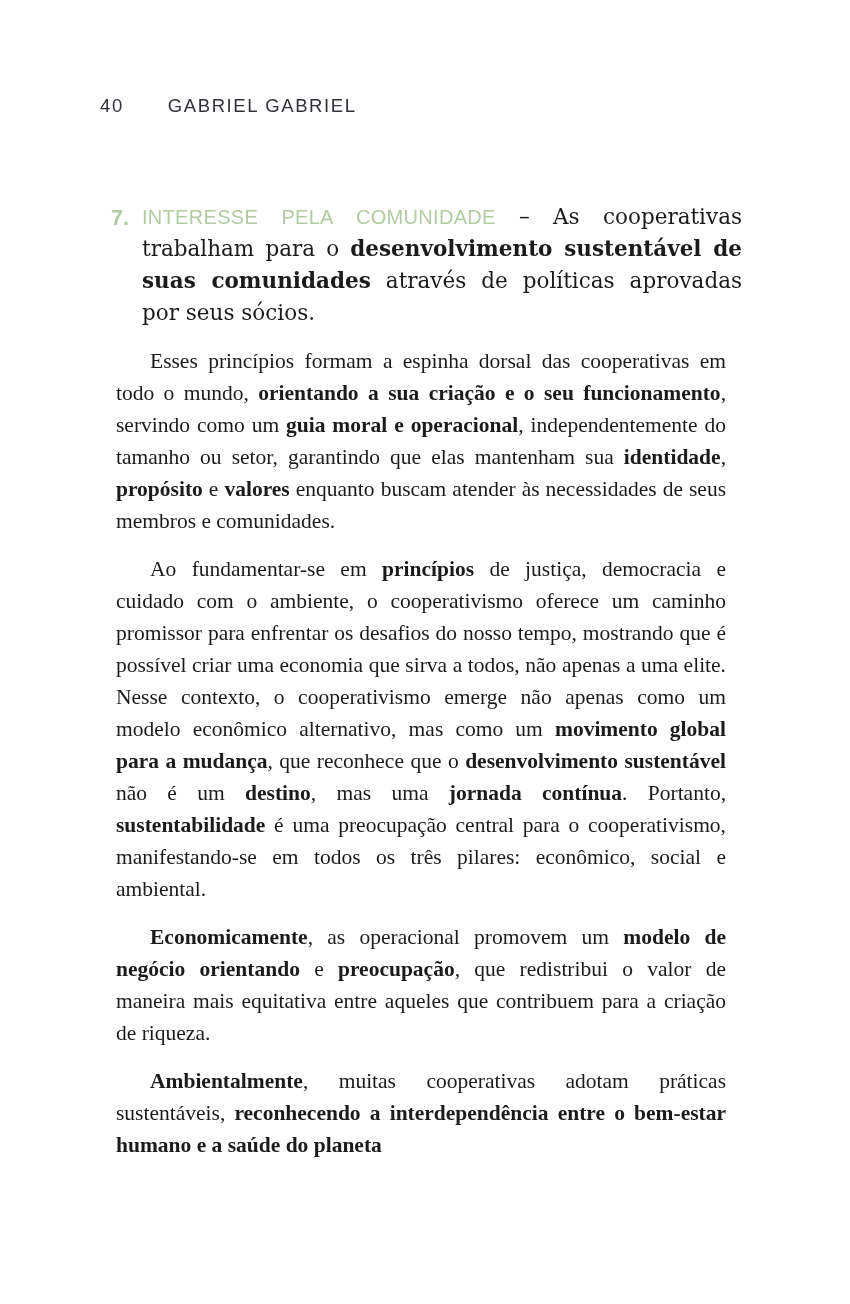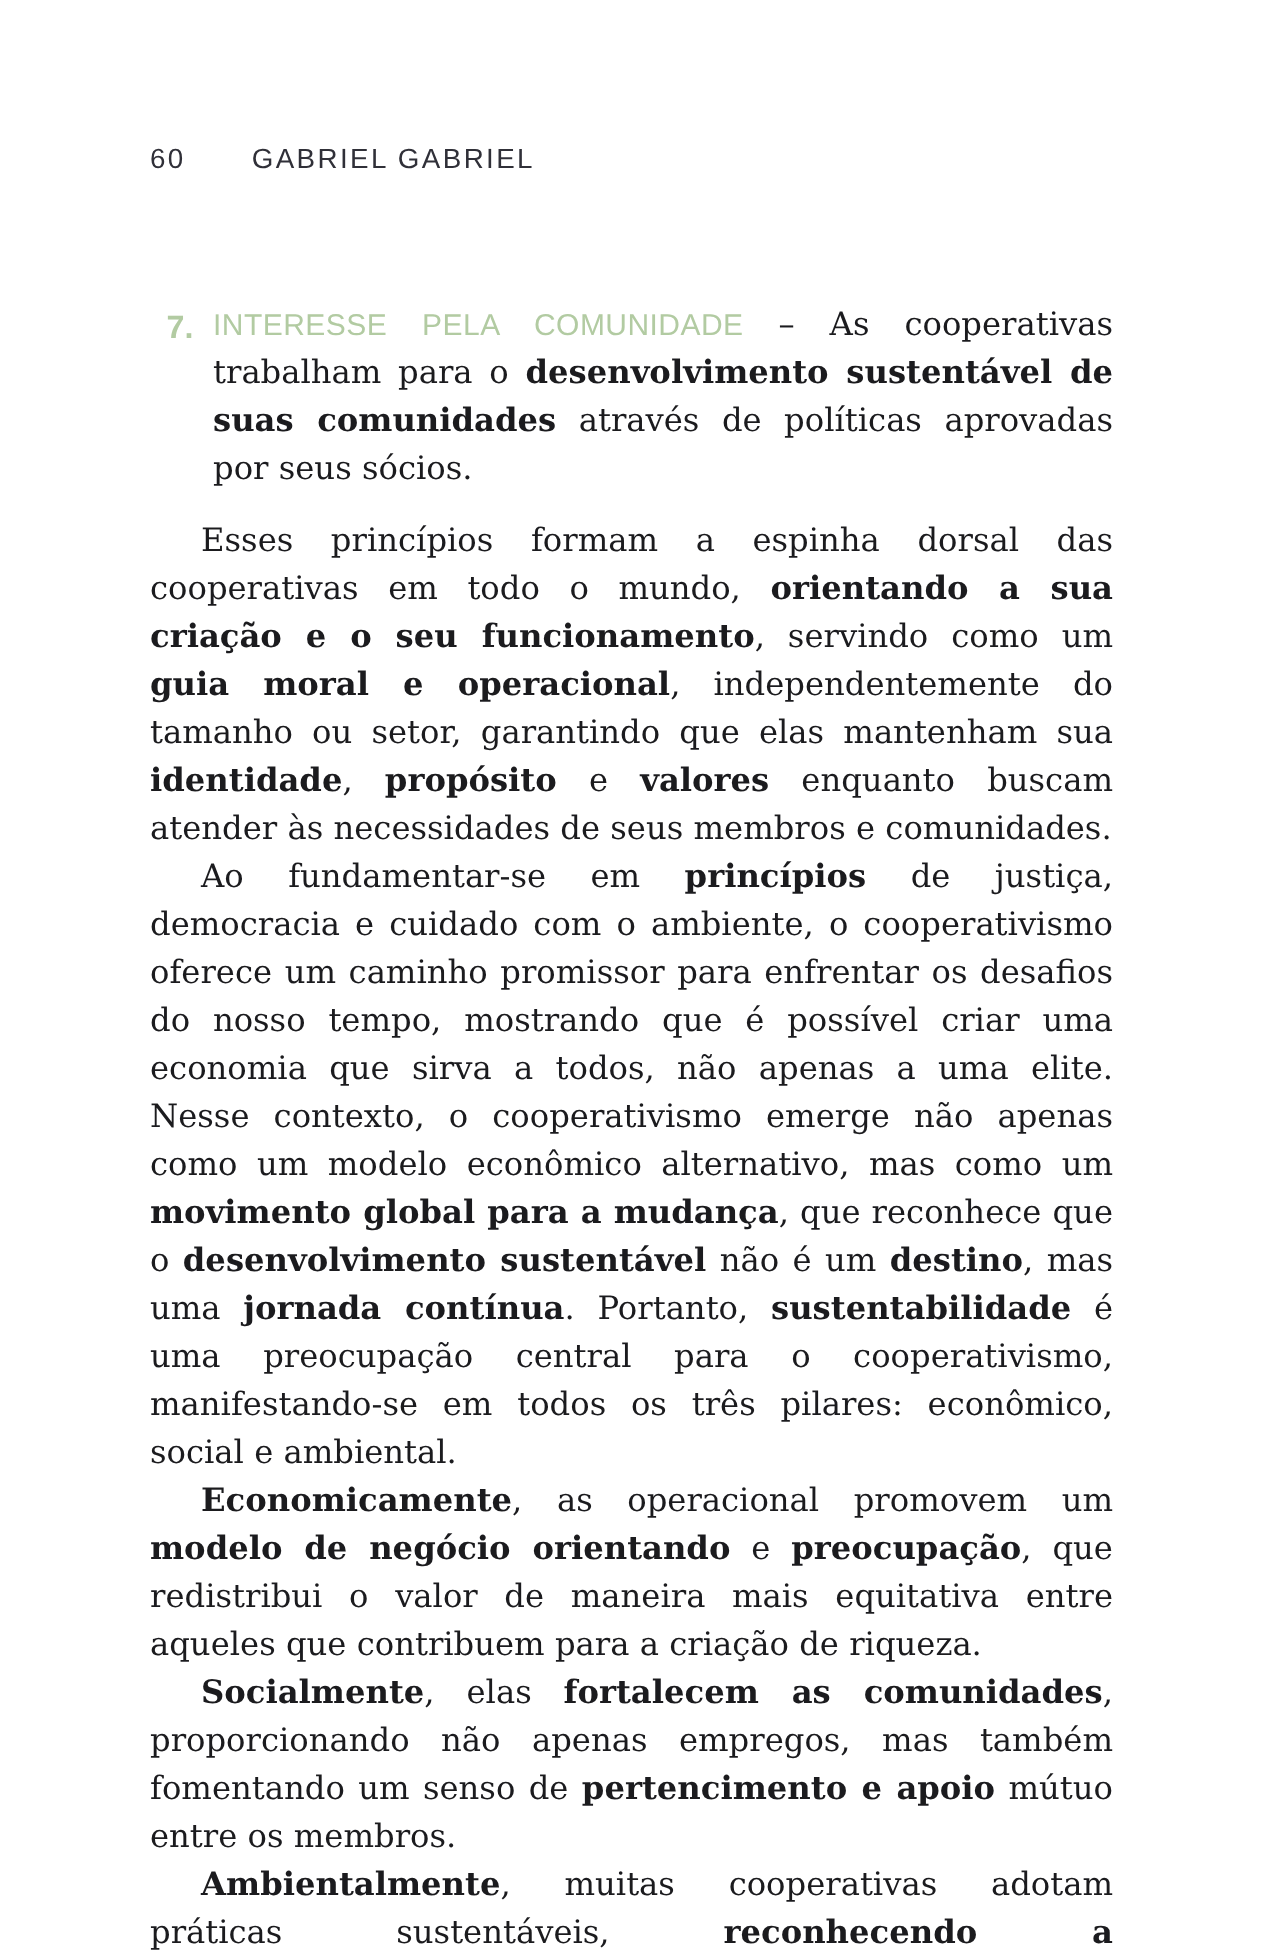--- a/index.html
+++ b/index.html
@@ -57,46 +57,46 @@
   }
   .principle .heading{
     font-family:"Liberation Sans","DejaVu Sans",sans-serif;
     font-weight:400;
     font-size:20px;
     letter-spacing:0.3px;
     word-spacing:1px;
     color:var(--green);
   }
   .paragraphs p{
-    margin:0;
+    margin:16px;
     text-indent:34px;
+    font-family:Liberation Serif, serif;
   }
   .paragraphs p:first-child{
     margin-top:16px;
   }
   strong{font-weight:700;}
 </style>
 </head>
 <body>
 
 <div class="page">
 
   <header class="running-header">
-    <span class="page-number">60</span><span>GABRIEL GABRIEL</span>
+    <span class="page-number">40</span><span>GABRIEL GABRIEL</span>
   </header>
 
   <main class="text-block">
 
     <p class="principle">
       <span class="num">7.</span><span class="heading">INTERESSE PELA COMUNIDADE</span><span><span> – As cooperativas trabalham para o </span><strong>desenvolvimento sustentável de suas comunidades</strong><span> através de políticas aprovadas por seus sócios.</span></span>
     </p>
 
     <div class="paragraphs">
         <p><span>Esses princípios formam a espinha dorsal das cooperativas em todo o mundo, </span><strong>orientando a sua criação e o seu funcionamento</strong><span>, servindo como um </span><strong>guia moral e operacional</strong><span>, independentemente do tamanho ou setor, garantindo que elas mantenham sua </span><strong>identidade</strong><span>, </span><strong>propósito</strong><span> e </span><strong>valores</strong><span> enquanto buscam atender às necessidades de seus membros e comunidades.</span></p>
         <p><span>Ao fundamentar-se em </span><strong>princípios</strong><span> de justiça, democracia e cuidado com o ambiente, o cooperativismo oferece um caminho promissor para enfrentar os desafios do nosso tempo, mostrando que é possível criar uma economia que sirva a todos, não apenas a uma elite. Nesse contexto, o cooperativismo emerge não apenas como um modelo econômico alternativo, mas como um </span><strong>movimento global para a mudança</strong><span>, que reconhece que o </span><strong>desenvolvimento sustentável</strong><span> não é um </span><strong>destino</strong><span>, mas uma </span><strong>jornada contínua</strong><span>. Portanto, </span><strong>sustentabilidade</strong><span> é uma preocupação central para o cooperativismo, manifestando-se em todos os três pilares: econômico, social e ambiental.</span></p>
         <p><strong>Economicamente</strong><span>, as operacional promovem um </span><strong>modelo de negócio orientando</strong><span> e </span><strong>preocupação</strong><span>, que redistribui o valor de maneira mais equitativa entre aqueles que contribuem para a criação de riqueza.</span></p>
-        <p><strong>Socialmente</strong><span>, elas </span><strong>fortalecem as comunidades</strong><span>, proporcionando não apenas empregos, mas também fomentando um senso de </span><strong>pertencimento e apoio</strong><span> mútuo entre os membros.</span></p>
         <p><strong>Ambientalmente</strong><span>, muitas cooperativas adotam práticas sustentáveis, </span><strong>reconhecendo a interdependência entre o bem-estar humano e a saúde do planeta</strong></p>
       </div>
 
   </main>
 
 </div>
 
 </body></html>

